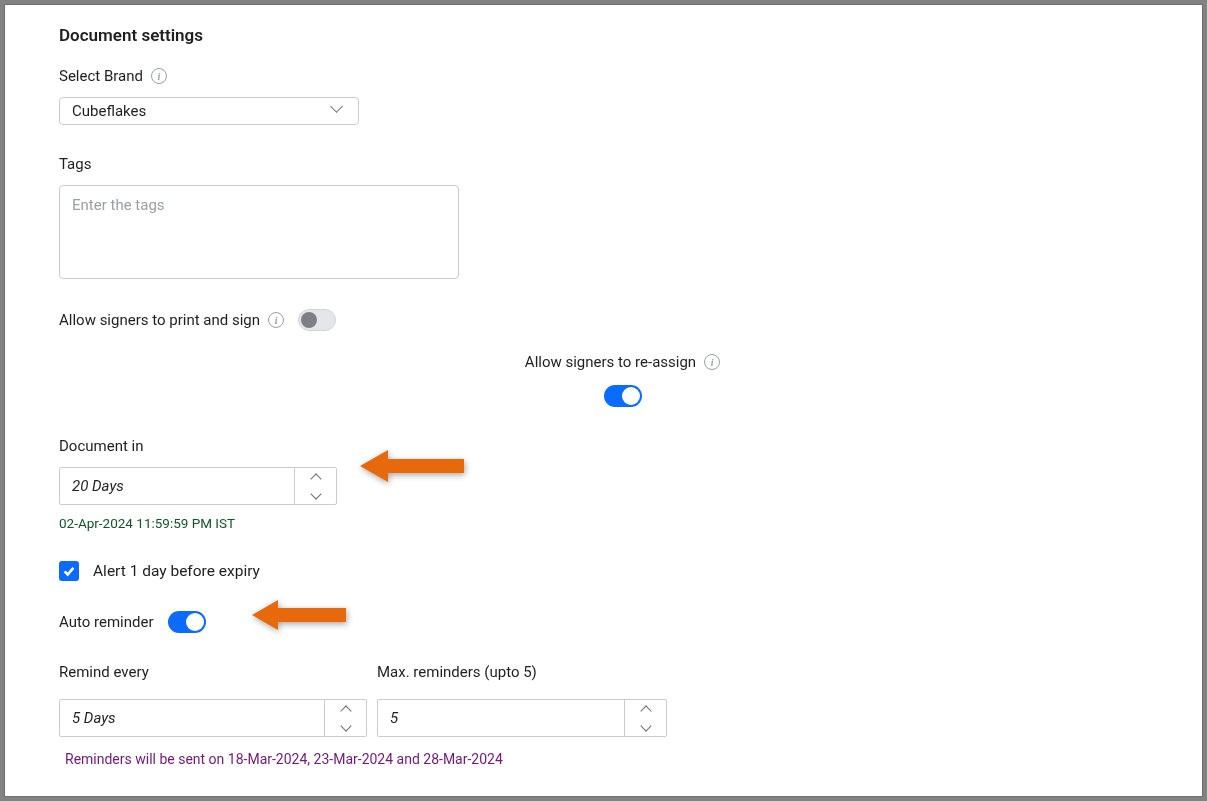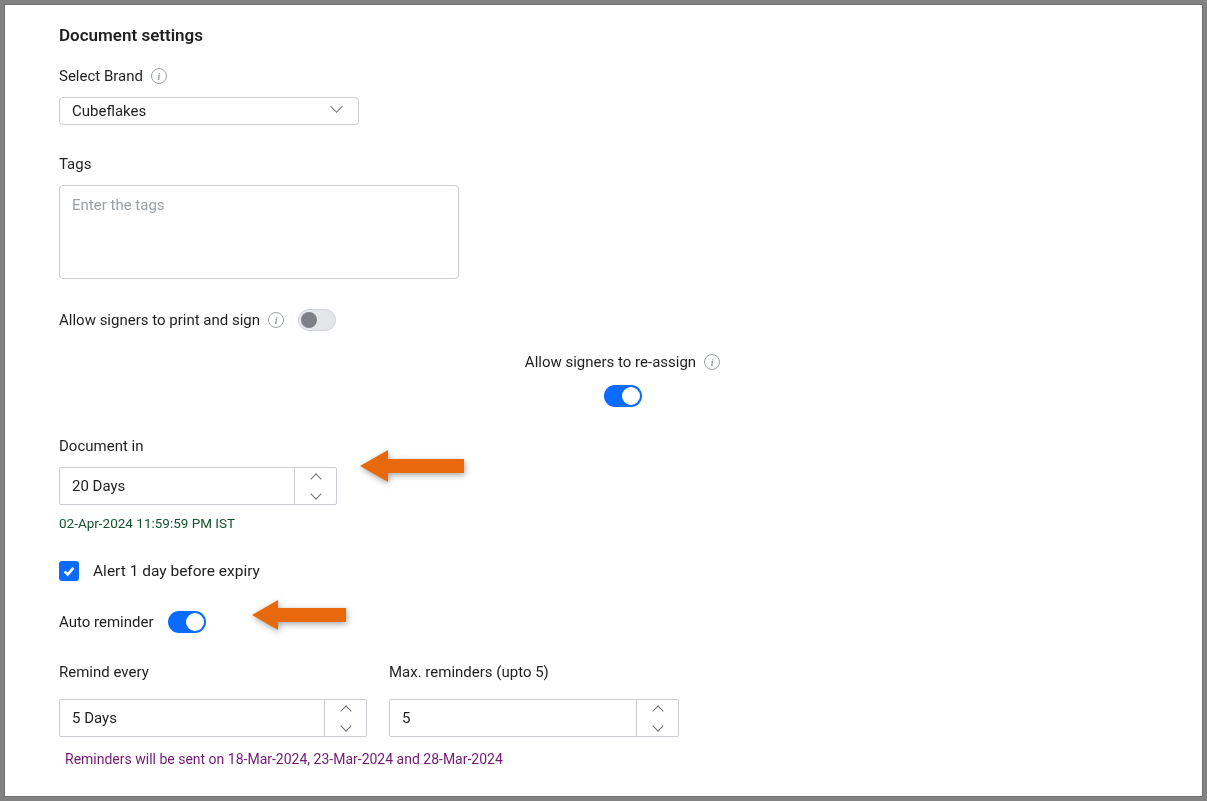--- a/index.html
+++ b/index.html
@@ -116,20 +116,21 @@
   .block { margin-top:30px; }
   .spinner{
     margin-top:12px;
     display:flex;
     width:278px;
     height:38px;
     border:1px solid #c9ccd1;
     border-radius:2px;
     overflow:hidden;
     background:#fff;
+    font-style:italic;
   }
   .spinner .val{
     flex:1;
     display:flex;
     align-items:center;
     padding:0 12px;
     font-size:15px;
     color:#1f1f1f;
   }
   .spinner .ctrl{
@@ -163,21 +164,21 @@
     background:#0b6bff;
     display:flex;
     align-items:center;
     justify-content:center;
     cursor:pointer;
     flex-shrink:0;
   }
   .checkbox svg{ width:14px;height:14px; stroke:#fff; stroke-width:3; fill:none;}
   .two-col{
     display:flex;
-    gap:22px;
+    gap:10px;
     margin-top:30px;
     text-align:right;
   }
   .col{}
   .col .spinner{ width:308px; margin-top:18px;}
   .col2 .spinner{ width:290px;}
   .reminder-hint{
     margin-top:14px;
     font-size:14px;
     color:#701a75;

